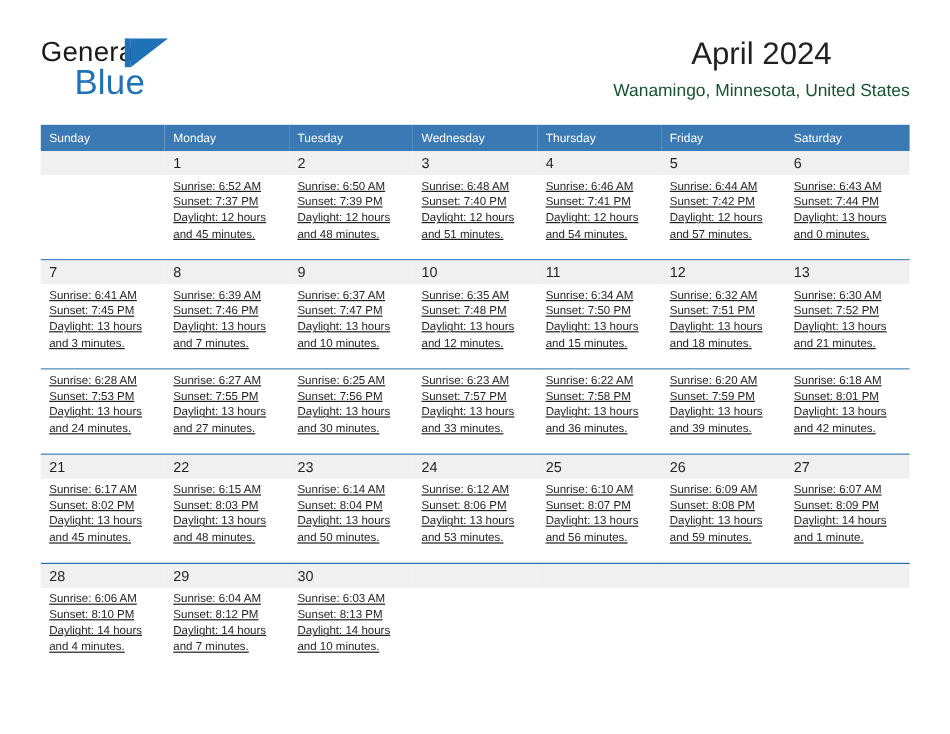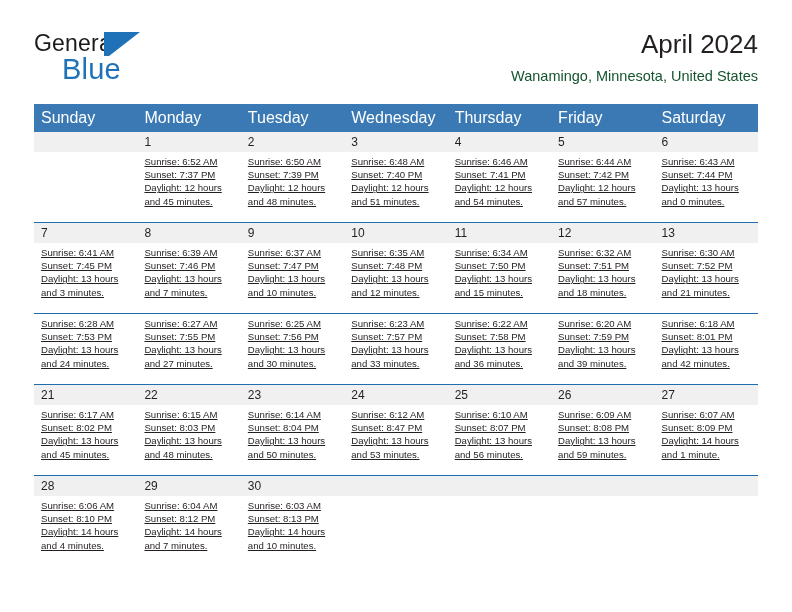--- a/index.html
+++ b/index.html
@@ -76,21 +76,21 @@
     width: 0;
     height: 0;
     border-top: 24px solid #1f72b8;
     border-right: 31px solid transparent;
   }
 
   .titles {
     position: absolute;
     right: 0;
     top: 0;
-    text-align: right;
+    text-align: center;
     margin-left: 37px;
   }
   .cal-title {
     font-size: 26px;
     color: #231f20;
     line-height: 32px;
     white-space: nowrap;
   }
   .cal-subtitle {
     font-size: 14.5px;
@@ -108,21 +108,21 @@
     width: 724px;
   }
   .cal-table {
     width: 724px;
     border-collapse: collapse;
     table-layout: fixed;
   }
   .cal-table th {
     background: #3a79b4;
     color: #ffffff;
-    font-size: 16px;
+    font-size: 10px;
     font-weight: normal;
     text-align: left;
     padding: 5px 0 5px 7px;
     height: 12px;
     border: none;
   }
   .daynum-cell {
     background: #f0f0f0;
     font-size: 12px;
     color: #231f20;
@@ -399,21 +399,21 @@
               <span class="info-line">and 48 minutes.</span>
             </td>
             <td class="info-cell">
               <span class="info-line">Sunrise: 6:14 AM</span>
               <span class="info-line">Sunset: 8:04 PM</span>
               <span class="info-line">Daylight: 13 hours</span>
               <span class="info-line">and 50 minutes.</span>
             </td>
             <td class="info-cell">
               <span class="info-line">Sunrise: 6:12 AM</span>
-              <span class="info-line">Sunset: 8:47 PM</span>
+              <span class="info-line">Sunset: 8:06 PM</span>
               <span class="info-line">Daylight: 13 hours</span>
               <span class="info-line">and 53 minutes.</span>
             </td>
             <td class="info-cell">
               <span class="info-line">Sunrise: 6:10 AM</span>
               <span class="info-line">Sunset: 8:07 PM</span>
               <span class="info-line">Daylight: 13 hours</span>
               <span class="info-line">and 56 minutes.</span>
             </td>
             <td class="info-cell">

